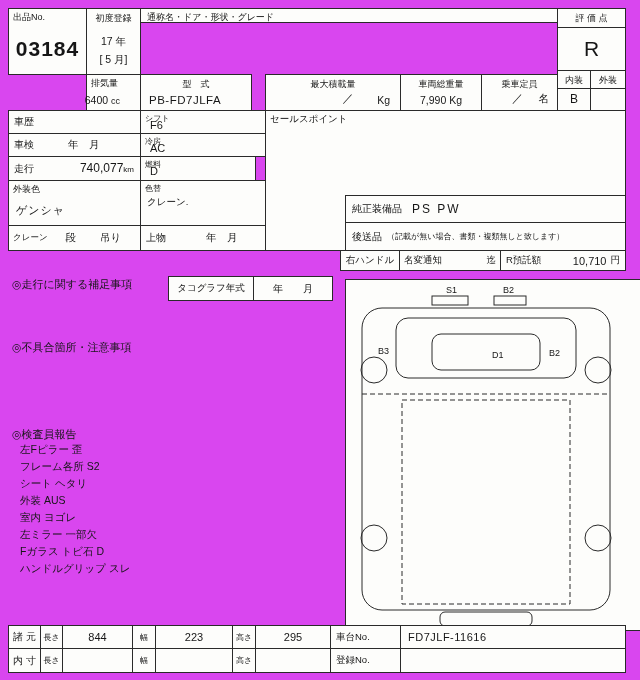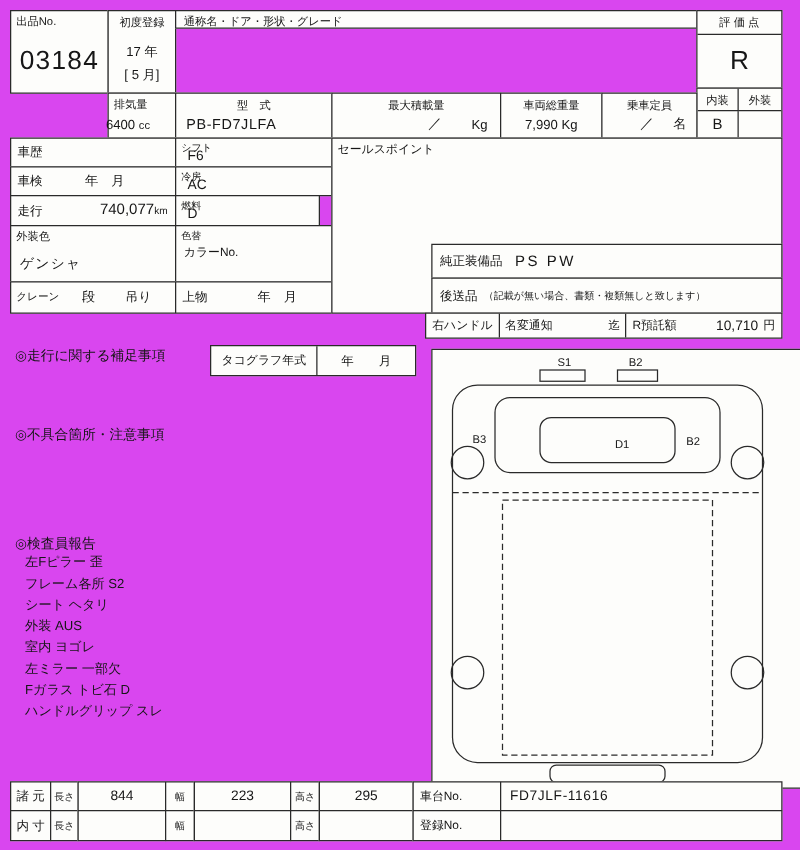--- a/index.html
+++ b/index.html
@@ -15,21 +15,21 @@
   .insp-item{height:17px;font-size:10.5px;white-space:nowrap}
   svg text{font-family:"Liberation Sans","DejaVu Sans",sans-serif}
 </style>
 </head>
 <body>
 
 <div id="page">
 
   <div class="cell" style="left:8px;top:8px;width:79px;height:67px">
     <span class="lab">出品No.</span>
-    <div class="nobox ctr" style="left:0;right:0;top:28px;font-size:21px;font-weight:normal;letter-spacing:1px">03184</div>
+    <div class="nobox ctr" style="left:0;right:0;top:28px;font-size:21px;font-weight:bold;letter-spacing:1px">03184</div>
   </div>
 
   <div class="cell" style="left:86px;top:8px;width:55px;height:67px">
     <div class="hdr" style="margin-top:3px">初度登録</div>
     <div class="ctr" style="margin-top:10px;font-size:10.5px">17 年</div>
     <div class="ctr" style="margin-top:4px;font-size:10.5px">[ 5 月]</div>
   </div>
 
   <div class="cell" style="left:140px;top:8px;width:418px;height:15px">
     <span class="nobox" style="left:6px;top:2px;font-size:9px">通称名・ドア・形状・グレード</span>
@@ -45,21 +45,21 @@
     <div class="hdr" style="line-height:18px;border-bottom:1px solid #2a2a2a">外装</div>
     <div class="ctr" style="border-right:1px solid #2a2a2a;font-size:12px;padding-top:3px">B</div>
     <div class="ctr" style="font-size:12px;padding-top:3px"></div>
   </div>
 
   <div class="cell" style="left:86px;top:74px;width:55px;height:37px">
     <span class="lab">排気量</span>
     <span class="nobox" style="right:20px;bottom:4px;font-size:10.5px"><span>6400</span> <span style="font-size:9px">cc</span></span>
   </div>
 
-  <div class="cell" style="left:140px;top:74px;width:126px;height:37px">
+  <div class="cell" style="left:140px;top:74px;width:112px;height:37px">
     <div class="hdr" style="margin-top:3px">型　式</div>
     <div class="nobox" style="left:8px;bottom:4px;font-size:11.5px;letter-spacing:0.5px">PB-FD7JLFA</div>
   </div>
 
   <div class="cell" style="left:265px;top:74px;width:136px;height:37px">
     <div class="hdr" style="margin-top:3px">最大積載量</div>
     <span class="nobox" style="left:57%;bottom:4px;font-size:11px">／</span>
     <span class="nobox" style="right:10px;bottom:4px;font-size:10.5px">Kg</span>
   </div>
 
@@ -99,21 +99,21 @@
     <span class="lab" style="font-size:8px">燃料</span>
     <span class="nobox" style="left:9px;bottom:3px;font-size:11px">D</span>
   </div>
 
   <div class="cell" style="left:8px;top:180px;width:133px;height:46px">
     <span class="lab">外装色</span>
     <span class="nobox" style="left:7px;top:22px;font-size:11px;letter-spacing:1px">ゲンシャ</span>
   </div>
   <div class="cell" style="left:140px;top:180px;width:126px;height:46px">
     <span class="lab" style="font-size:8px">色替</span>
-    <span class="nobox" style="left:6px;top:15px;font-size:9.5px">カラーNo.</span>
+    <span class="nobox" style="left:6px;top:15px;font-size:9.5px">クレーン.</span>
   </div>
 
   <div class="cell flexc" style="left:8px;top:225px;width:133px;height:26px;padding-left:4px">
     <span style="font-size:8.5px">クレーン</span>
     <span style="font-size:10.5px;margin-left:18px">段</span>
     <span style="font-size:10.5px;margin-left:24px">吊り</span>
   </div>
   <div class="cell flexc" style="left:140px;top:225px;width:126px;height:26px;padding-left:5px">
     <span style="font-size:10px">上物</span>
     <span style="font-size:10.5px;margin-left:40px">年　月</span>

